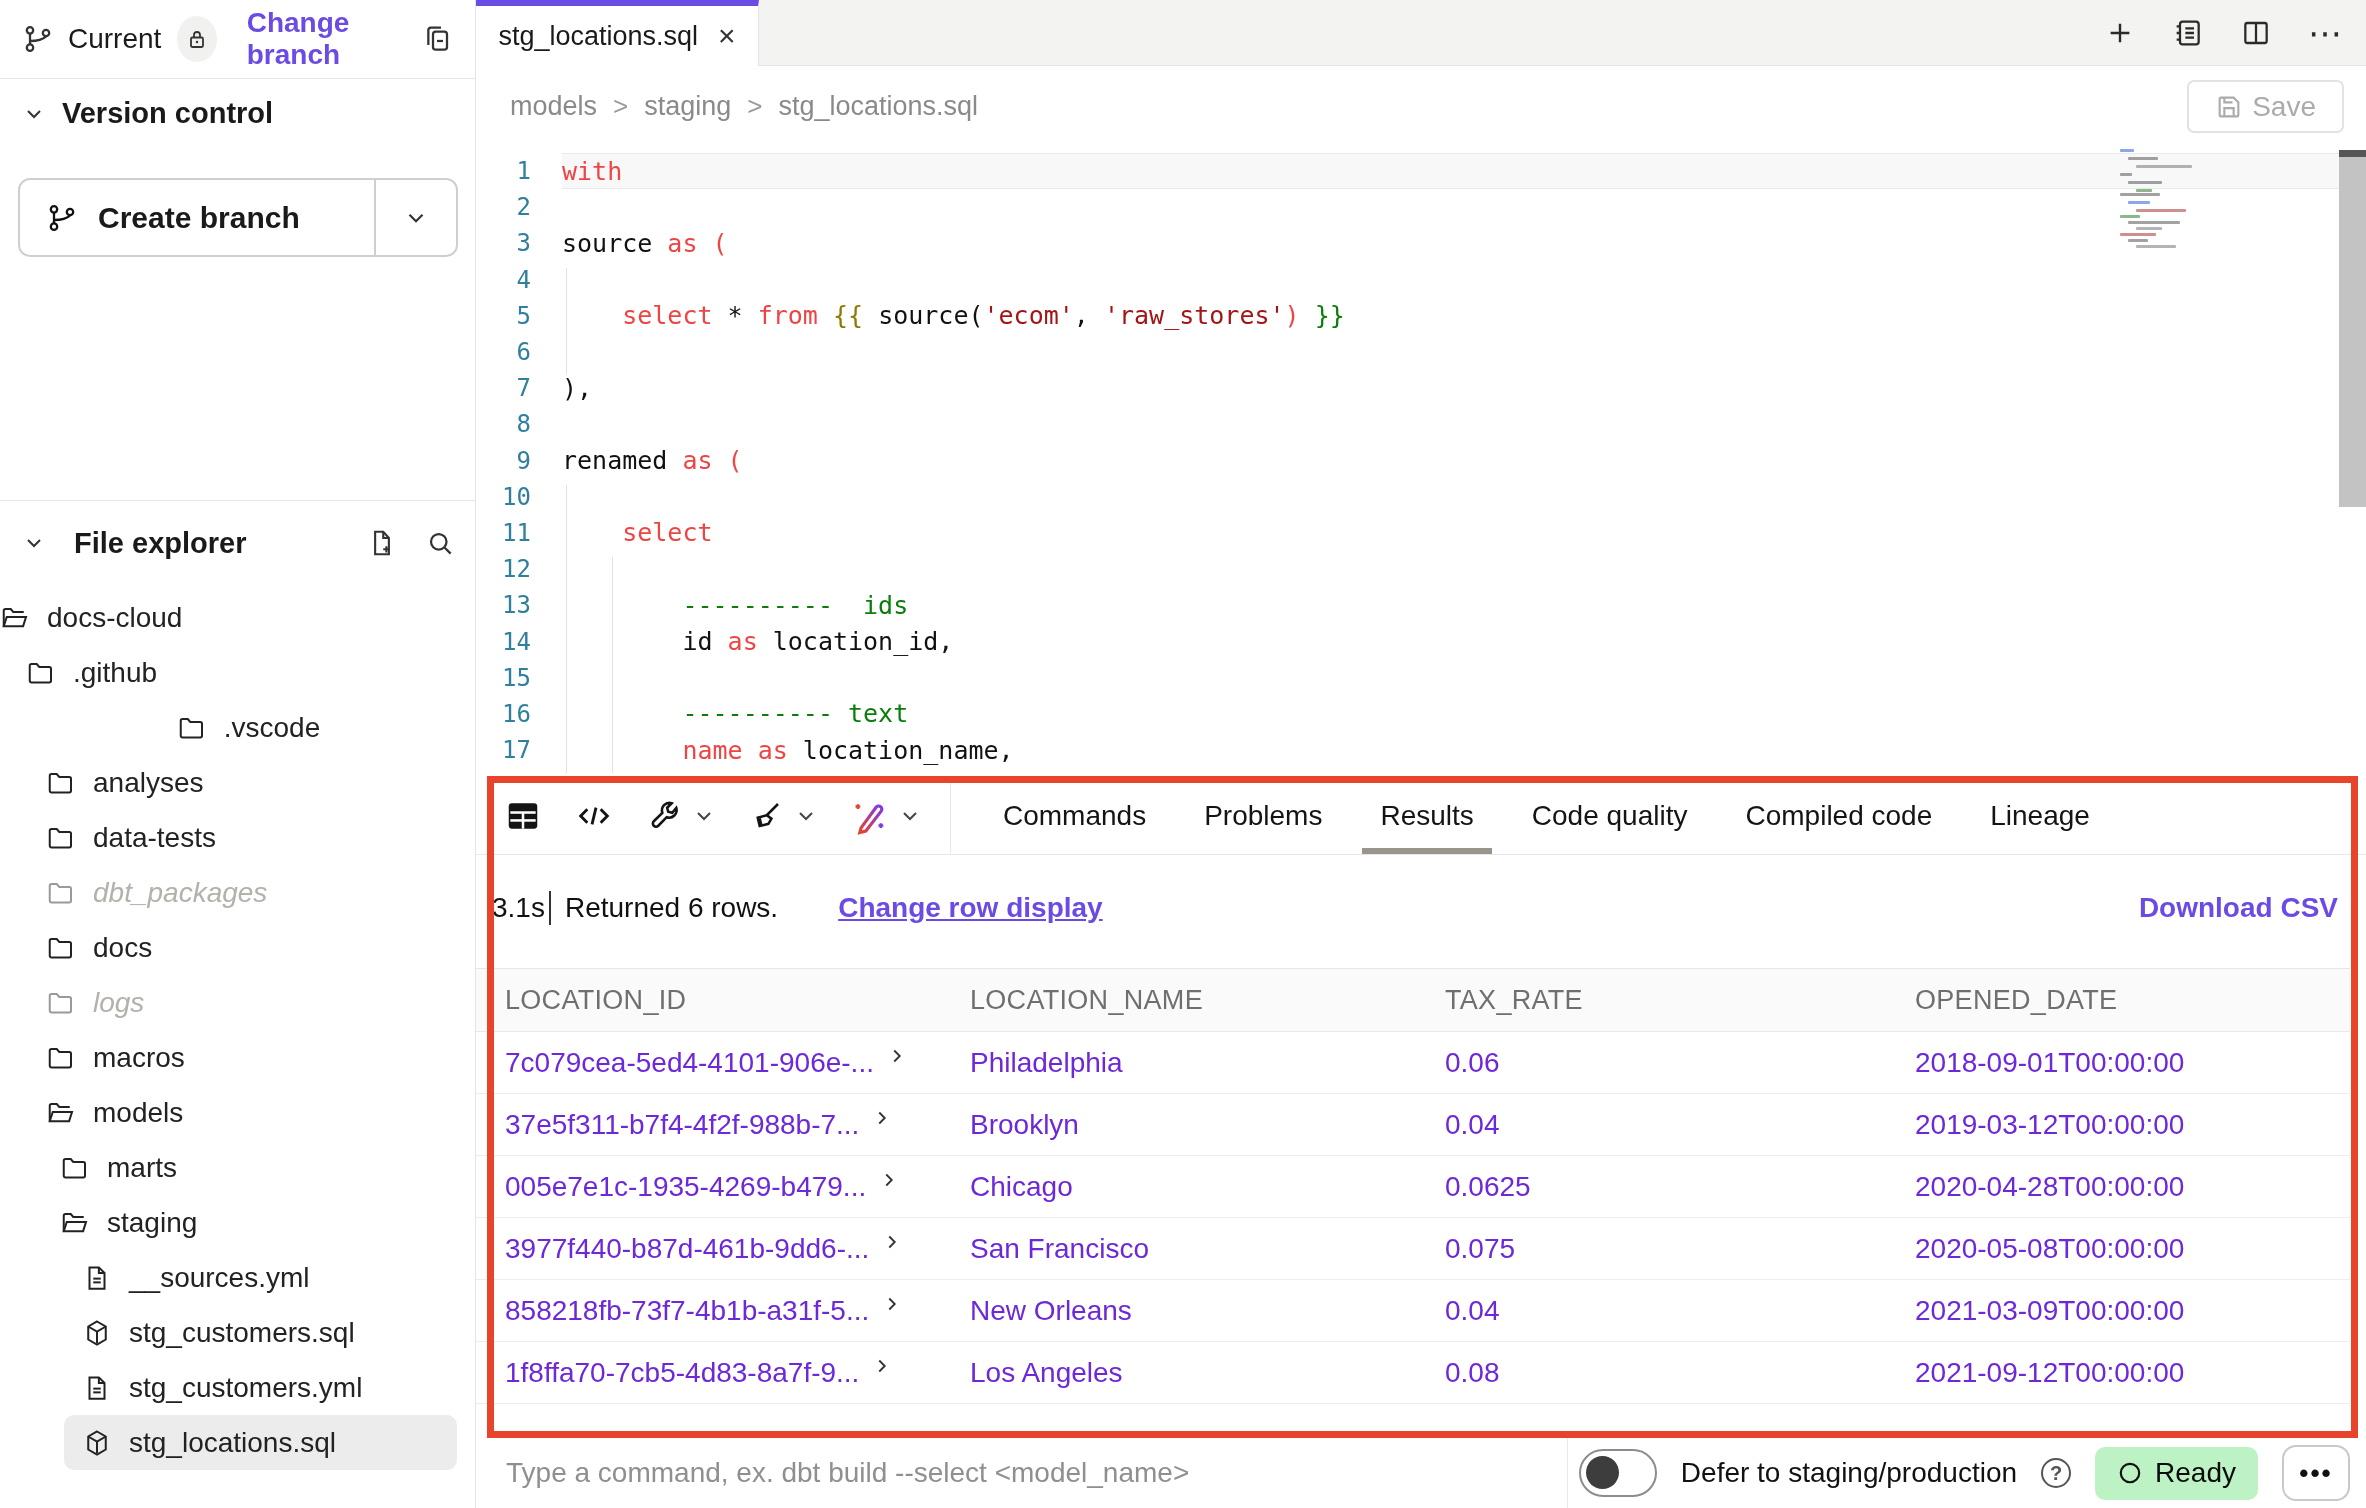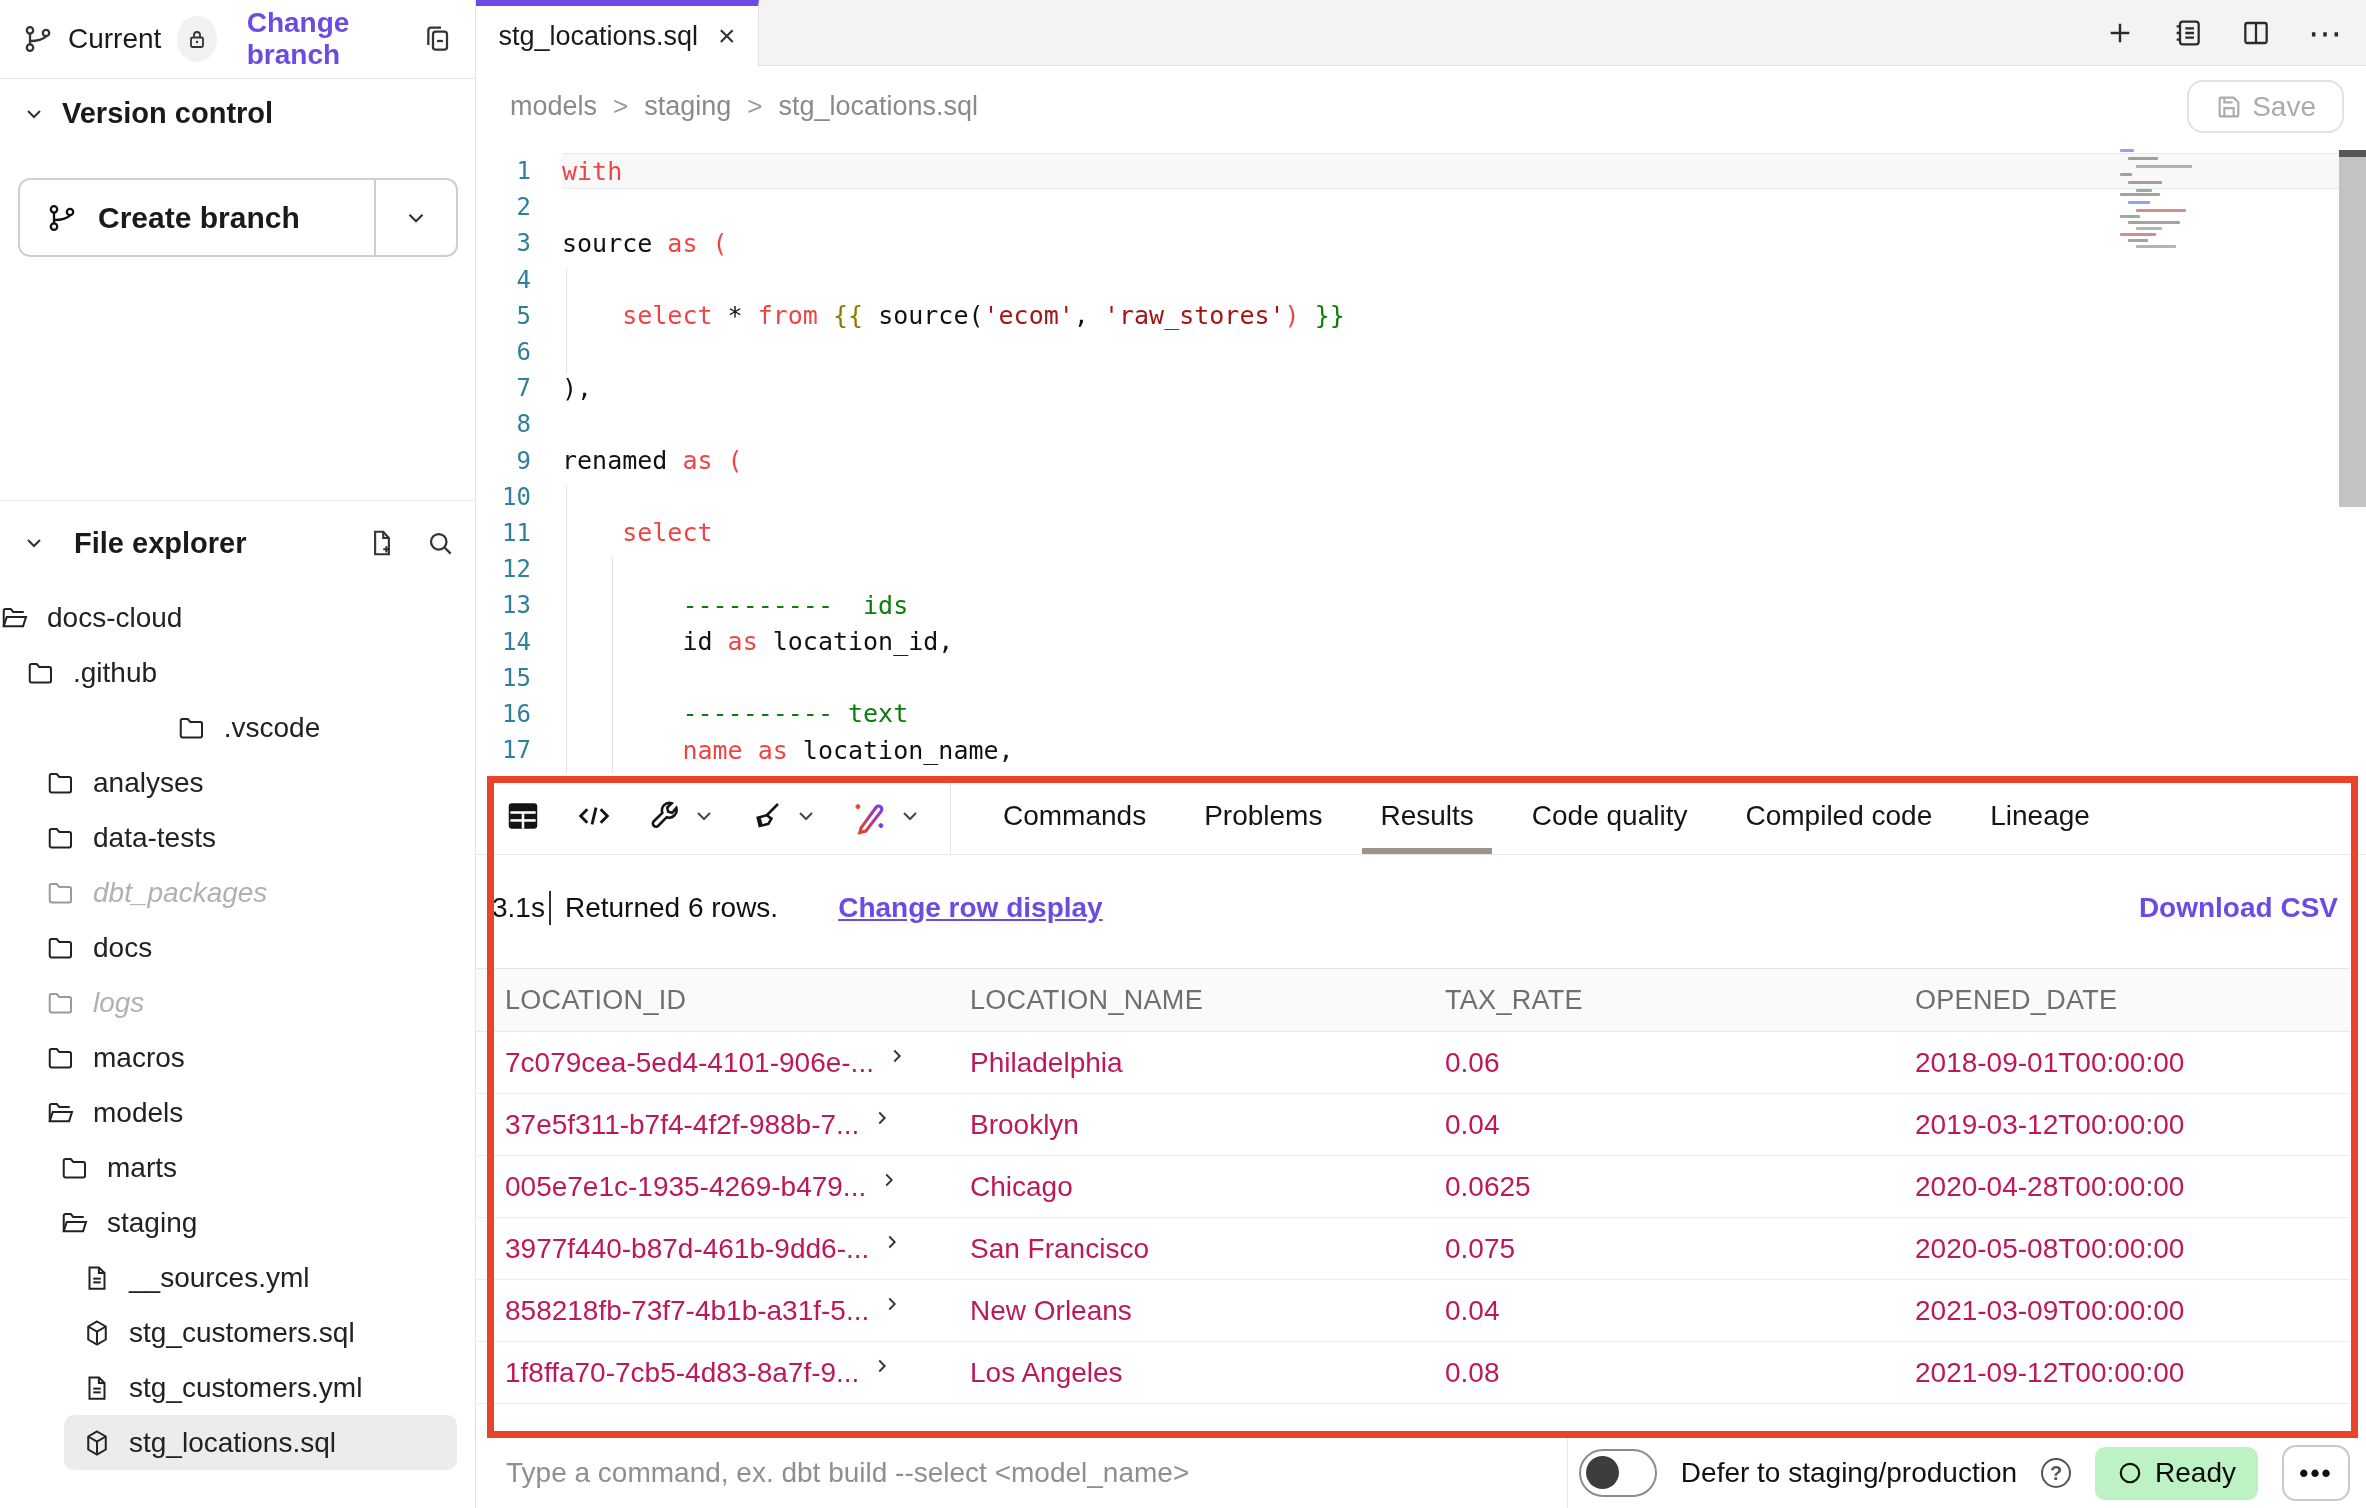--- a/index.html
+++ b/index.html
@@ -35,21 +35,21 @@
   .tabbar { position:absolute; left:476px; top:0; right:0; height:66px; background:#f3f3f2; border-bottom:1px solid #e4e4e4; }
   .tab-active { position:absolute; left:0; top:0; width:283px; height:66px; background:#fff; border-top:6px solid #6B4BE4; border-right:1px solid #e4e4e4; display:flex; align-items:center; justify-content:center; gap:20px; font-size:27px; cursor:pointer; }
   .tab-close { font-size:30px; color:#333; line-height:1; cursor:pointer; }
   .tabbar-icons { position:absolute; right:24px; top:0; height:66px; display:flex; align-items:center; gap:36px; }
   .tabbar-icons > * { cursor:pointer; }
 
   
   .crumb-row { position:absolute; left:476px; top:66px; right:0; height:80px; background:#fff; }
   .breadcrumb { position:absolute; left:34px; top:0; height:80px; display:flex; align-items:center; gap:16px; font-size:27px; color:#8a8a8a; }
   .breadcrumb .sep { color:#9a9a9a; font-size:26px; }
-  .save-btn { position:absolute; right:22px; top:14px; height:53px; padding:0 26px; border:2px solid #e2e2e2; border-radius:16px; background:#fff; display:flex; align-items:center; gap:9px; font-size:28px; color:#ababab; cursor:default; }
+  .save-btn { position:absolute; right:22px; top:14px; height:53px; padding:0 26px; border:2px solid #e2e2e2; border-radius:7px; background:#fff; display:flex; align-items:center; gap:9px; font-size:28px; color:#ababab; cursor:default; }
 
   
   .editor { position:absolute; left:476px; top:146px; right:0; height:632px; background:#fff; overflow:hidden; }
   #code-lines { position:absolute; left:0; top:7px; right:0; }
   .code-line { height:36.2px; display:flex; align-items:center; font-family:"DejaVu Sans Mono", monospace; font-size:25px; }
   .ln { width:86px; padding-right:31px; text-align:right; color:#2f7f9d; font-size:24px; flex:0 0 auto; }
   .code-body { flex:1; height:100%; display:flex; align-items:center; white-space:pre; }
   .code-line.current .code-body { background:#f8f8f8; box-shadow: inset 0 1px 0 #e9e9e9, inset 0 -1px 0 #e9e9e9; }
   .tok-kw { color:#ef4444; } .tok-id { color:#111; } .tok-str { color:#a31515; } .tok-cmt { color:#0a7d0a; } .tok-jinja { color:#8f7a00; }
   .indent-guide { position:absolute; width:1px; background:#e2e2e2; }
@@ -69,21 +69,21 @@
   .panel-tab.active::after { content:""; position:absolute; left:-18px; right:-18px; bottom:0; height:6px; background:#9b948c; }
   .panel-info { position:absolute; left:16px; right:28px; top:102px; height:56px; display:flex; align-items:center; font-size:28px; color:#111; }
   .summary-time { padding-right:4px; }
   .summary-sep { width:2px; height:34px; background:#333; margin-right:14px; }
   .link { color:#6B4BE4; font-weight:600; cursor:pointer; }
   .change-rows { margin-left:60px;text-decoration:underline; }
   .download-csv { margin-left:auto; }
 
   .results-table { position:absolute; left:0; right:16px; top:190px; }
   .rt-head { height:64px; background:#fafafa; border-top:1px solid #e6e6e6; border-bottom:1px solid #e9e9e9; display:grid; grid-template-columns:465px 475px 470px 1fr; align-items:center; padding-left:29px; color:#6f6f6f; font-size:27px; letter-spacing:.3px; }
-  .rt-row { height:62px; border-bottom:1px solid #ededed; display:grid; grid-template-columns:465px 475px 470px 1fr; align-items:center; padding-left:29px; font-size:28px; color:#be185d; cursor:default; }
+  .rt-row { height:62px; border-bottom:1px solid #ededed; display:grid; grid-template-columns:465px 475px 470px 1fr; align-items:center; padding-left:29px; font-size:28px; color:#6d28d9; cursor:default; }
   .rt-id-cell { display:flex; align-items:center; }
   .cell-expand { margin-left:12px; transform:translateY(-7px); cursor:pointer; }
 
   
   .red-box { position:absolute; left:487px; top:776px; width:1871px; height:662px; border:7px solid #E8432B; pointer-events:none; z-index:60; }
 
   
   .status-bar { position:absolute; left:476px; top:1438px; right:0; height:70px; background:#fff; }
   .cmd-placeholder { position:absolute; left:30px; top:0; height:70px; display:flex; align-items:center; font-size:28px; color:#8f8f8f; cursor:text; }
   .sb-divider { position:absolute; left:1091px; top:0; width:1px; height:70px; background:#e9e9e9; }

